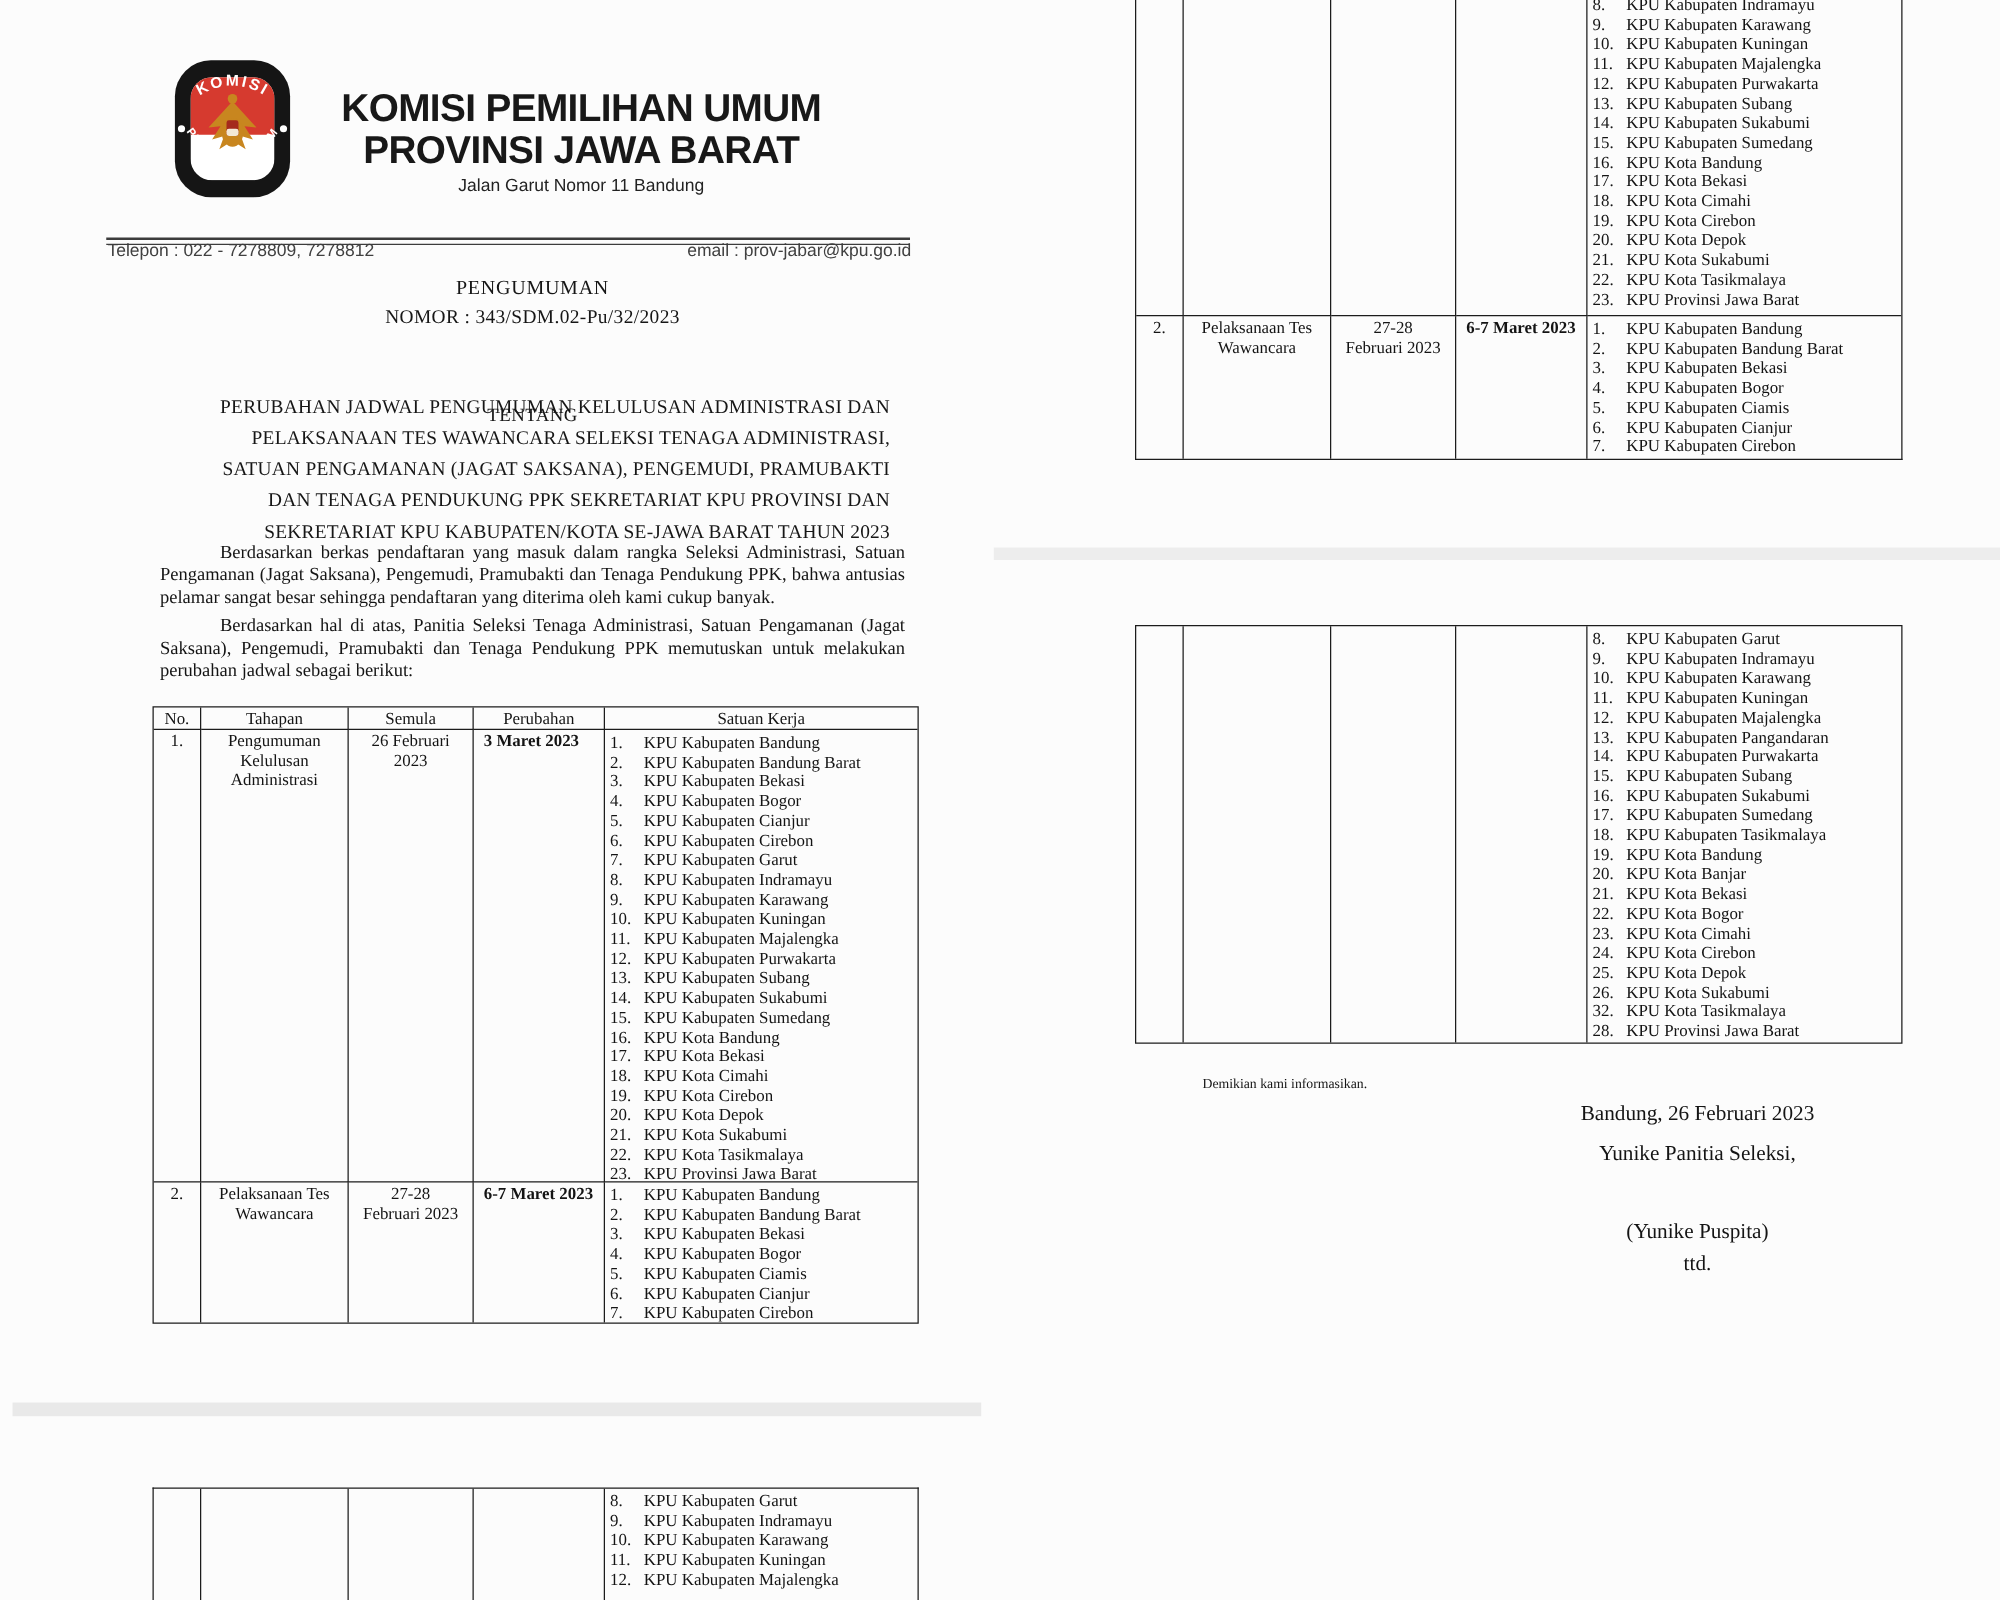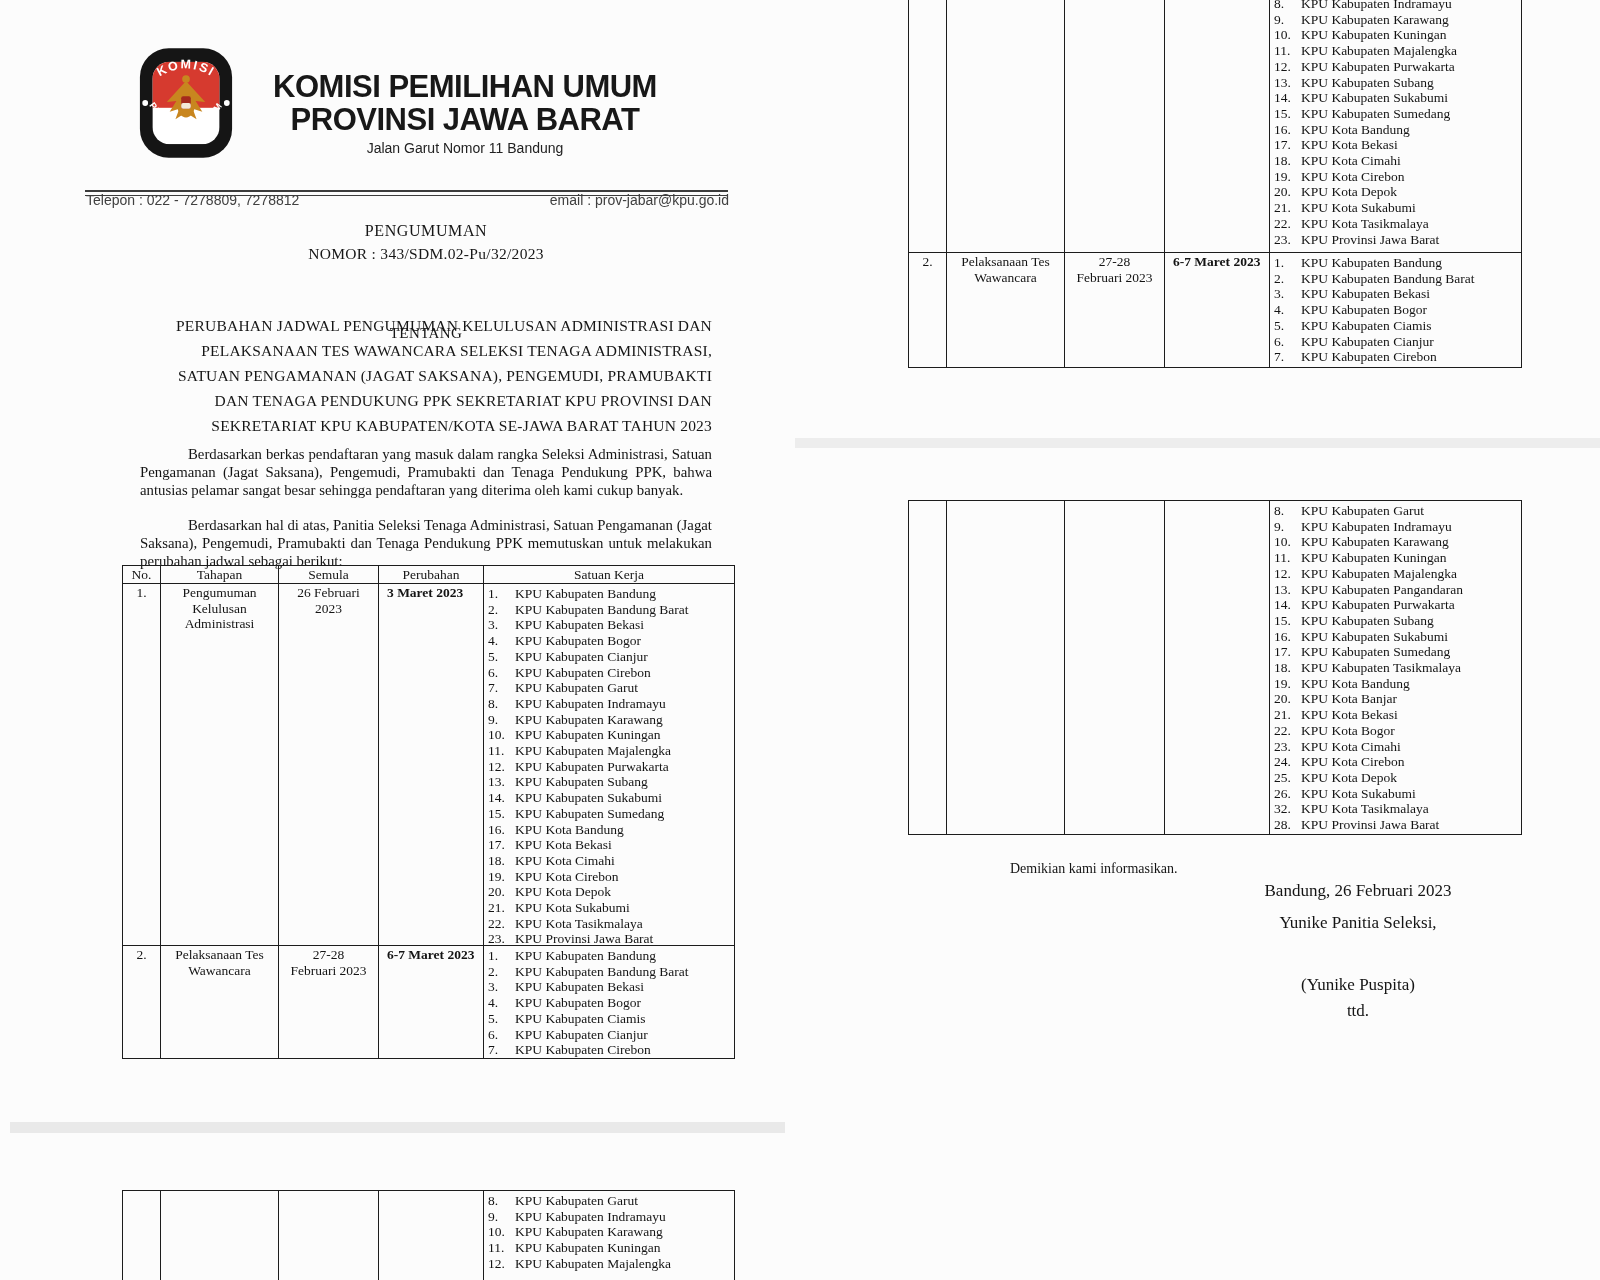--- a/index.html
+++ b/index.html
@@ -20,21 +20,21 @@
   
   .center-line{left:124px;width:604px;text-align:center;}
   .t-peng{top:222px;font-size:16px;letter-spacing:0.6px;}
   .t-nomor{top:245px;font-size:15.5px;letter-spacing:0.3px;}
   .t-tentang{top:281px;font-size:15px;letter-spacing:0.4px;margin-top:44px;}
   .subject{left:140px;top:313px;width:572px;text-align:right;}
   .subject-line{font-size:15.5px;line-height:25px;letter-spacing:0.2px;}
 
   
   .body-text{left:124px;top:429px;width:604px;}
-  .body-text p{margin:16px;font-size:14.8px;line-height:18.2px;text-align:justify;text-indent:48px;color:#141414;}
+  .body-text p{margin:4px;font-size:14.8px;line-height:18.2px;text-align:justify;text-indent:48px;color:#141414;}
 
   
   .doc-table{display:grid;grid-template-columns:38px 118px 100px 105px 1fr;
              border:1.6px solid #1c1c1c;box-sizing:border-box;}
   .cell{border-right:1.2px solid #1c1c1c;border-bottom:1.2px solid #1c1c1c;
         font-size:13.5px;line-height:15.7px;color:#141414;overflow:hidden;box-sizing:border-box;}
   .cell.last-col{border-right:none;}
   .cell.last-row{border-bottom:none;}
   .hcell{text-align:center;padding-top:1px;}
   .c-no{text-align:center;padding-top:1px;}
@@ -49,21 +49,21 @@
   #table-frag-left{left:122px;top:1190px;width:613px;grid-template-rows:92px;border-bottom:none;}
   #table-frag-rtop{left:908px;top:-6px;width:614px;grid-template-rows:259px 114px;border-top:none;}
   #table-frag-rmid{left:908px;top:500px;width:614px;grid-template-rows:333px;}
 
   
   .band{background:#e9e9e9;}
   #band-left{left:10px;top:1122px;width:775px;height:11px;}
   #band-right{left:795px;top:438px;width:805px;height:10px;background:#ededed;}
 
   
-  .closing-line{left:962px;top:861px;font-size:14px;color:#141414;margin-left:48px;}
+  .closing-line{left:962px;top:861px;font-size:11px;color:#141414;}
   .sig{left:1150px;width:416px;text-align:center;font-size:17px;color:#141414;}
   .sig-place{top:881px;} .sig-title{top:913px;} .sig-ttd{top:1001px;} .sig-name{top:975px;}
 
   
   .logo{left:138px;top:46px;width:96px;height:114px;}
 </style>
 </head>
 <body>
 
 <div class="canvas">

